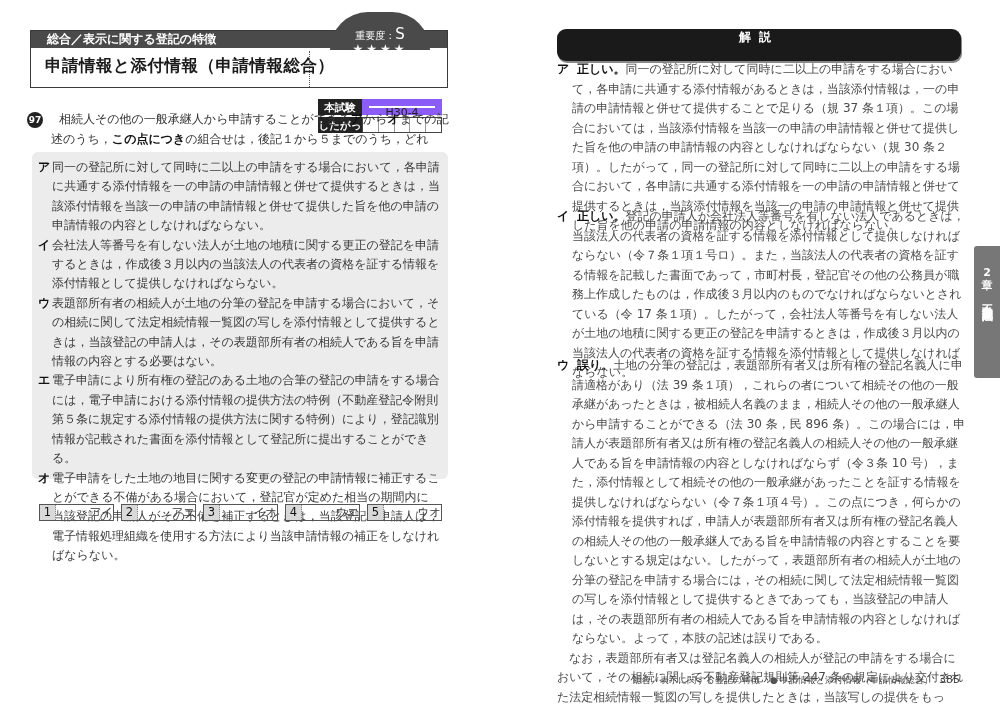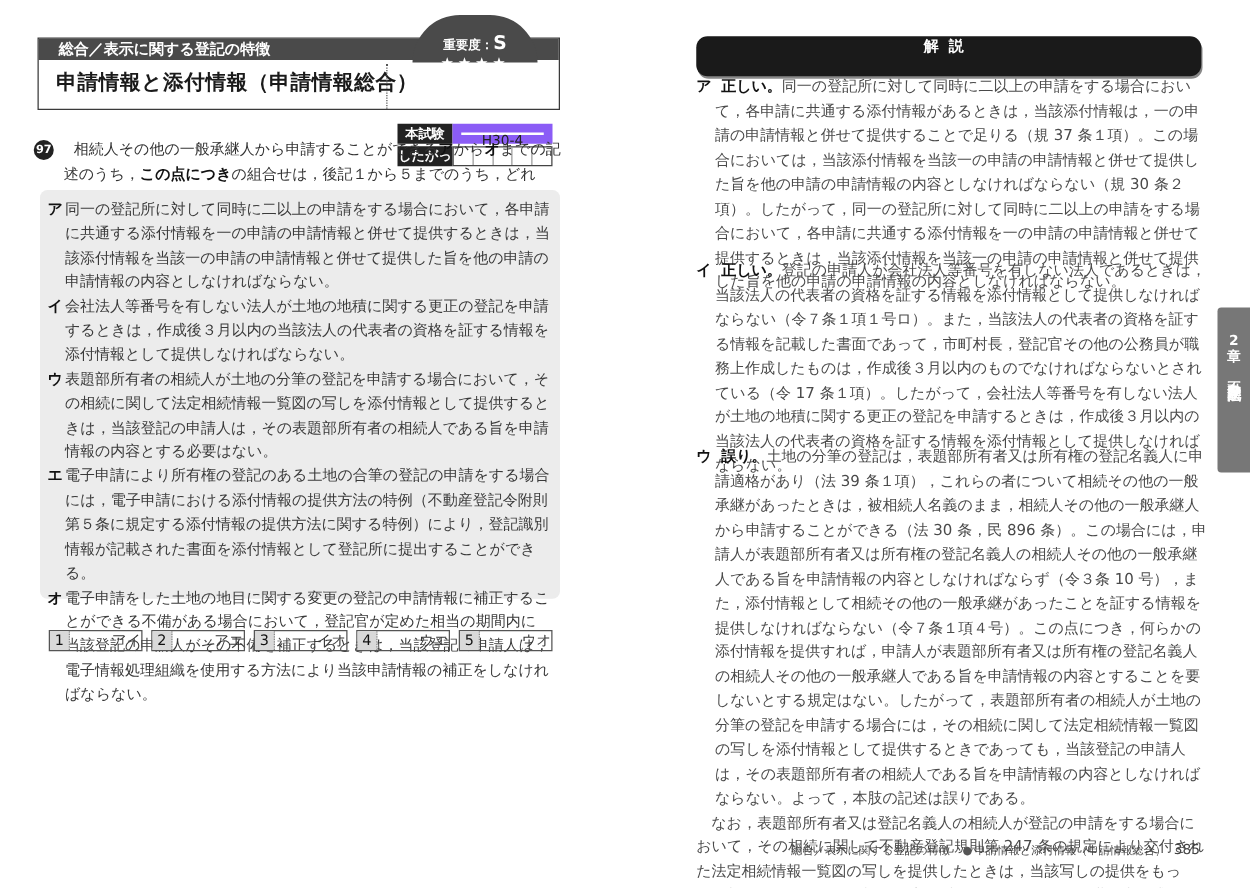--- a/index.html
+++ b/index.html
@@ -17,21 +17,21 @@
   .hdr-divider { position: absolute; left: 278px; top: 20px; height: 36px; border-left: 1px dotted #555; }
   .exam-table { position: absolute; left: 287px; top: 20px; width: 124px; margin-top: 48px; }
   .exam-row { display: flex; height: 16px; margin-bottom: 2px; }
   .exam-label { width: 44px; background: #222; color: #fff; font-size: 10.5px; font-weight: bold; text-align: center; line-height: 16px; }
   .exam-value { flex: 1; border: 7px solid #8b5cf6; font-size: 11px; text-align: center; line-height: 14px; color: #222; }
   .check-cells { flex: 1; display: flex; border: 1px solid #444; }
   .check-cell { flex: 1; border-right: 1px solid #999; }
   .check-cell:last-child { border-right: none; }
 
   .badge { position: absolute; left: 330px; top: 12px; width: 100px; height: 38px; background: #4a4a4a; border-radius: 50px 50px 0 0; color: #fff; text-align: center; }
-  .badge-line1 { font-size: 10px; font-weight: bold; line-height: 14px; padding-top: 15px; }
+  .badge-line1 { font-size: 10px; font-weight: normal; line-height: 14px; padding-top: 15px; }
   .badge-line1 .rank { font-size: 15px; }
   .badge-stars { font-size: 12px; line-height: 13px; letter-spacing: 3px; }
 
   
   .q-num { position: absolute; left: 27px; top: 112px; width: 16px; height: 16px; border-radius: 50%; background: #222; color: #fff; font-size: 9px; font-weight: bold; text-align: center; line-height: 16px; }
   .q-text { position: absolute; left: 51px; top: 109px; width: 400px; font-size: 12px; line-height: 20px; color: #333; text-indent: 8px; }
   .q-text b { color: #111; }
 
   .stmt-box { position: absolute; left: 32px; top: 152px; width: 416px; height: 327px; background: #ececec; border-radius: 6px; padding: 6px 8px 6px 6px; }
   .stmt { font-size: 12px; line-height: 19.4px; color: #3a3a3a; padding-left: 14px; text-indent: -14px; }

